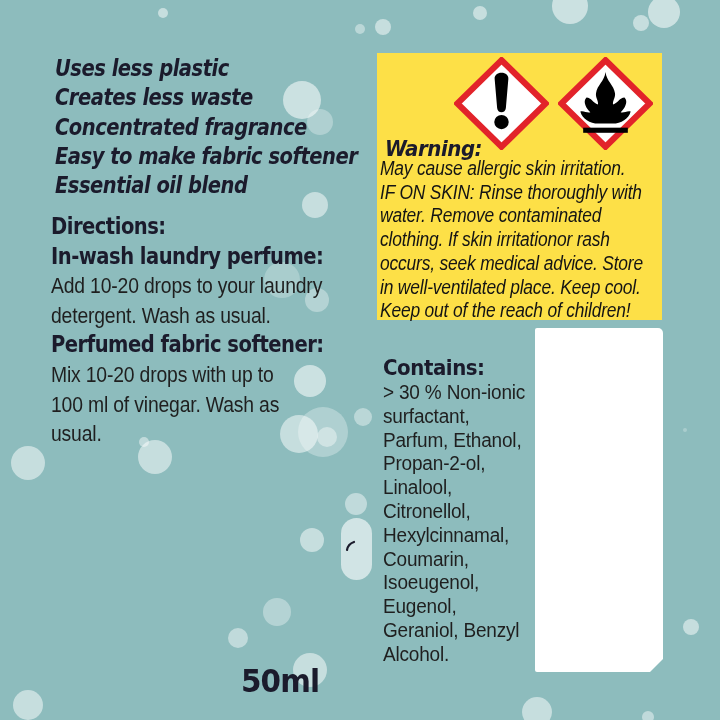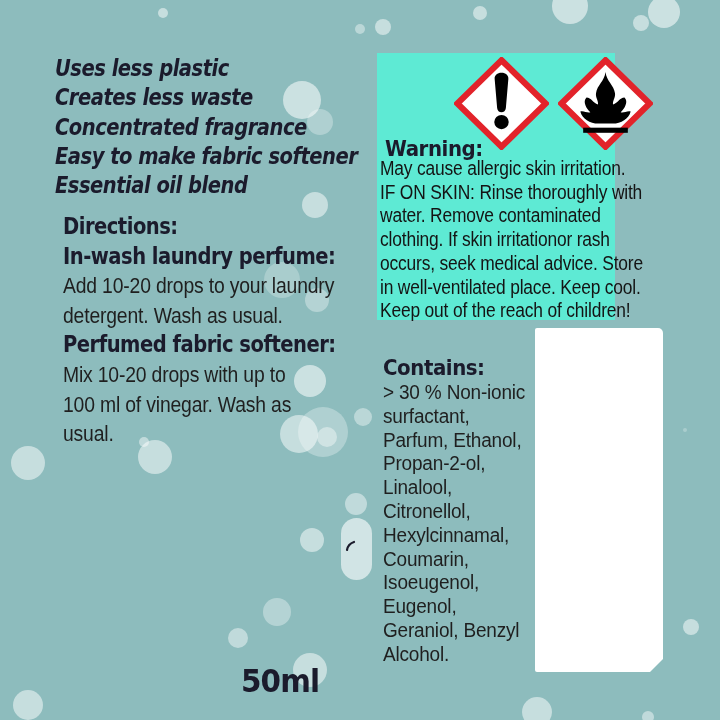--- a/index.html
+++ b/index.html
@@ -8,26 +8,26 @@
   .bubble{position:absolute;border-radius:50%;background:#ffffff;}
 
   
   .rounded{font-family:"DejaVu Sans",sans-serif;font-weight:bold;color:#1b1b2c;}
 
   .line{display:block;white-space:nowrap;transform-origin:0 50%;}
 
   .benefits{position:absolute;left:55px;top:54px;font-style:italic;}
   .benefits .hl{font-size:23px;line-height:29.3px;letter-spacing:-0.6px;transform:scaleX(0.85);}
 
-  .directions{position:absolute;left:63px;top:212px;}
+  .directions{position:absolute;left:51px;top:212px;}
   .directions .hl{font-size:23px;line-height:29.6px;letter-spacing:-0.6px;transform:scaleX(0.85);}
   .bl{font-family:"Liberation Sans",sans-serif;font-size:22px;color:#1f1f1f;
       line-height:29.6px;letter-spacing:-0.2px;transform:scaleX(0.88);}
 
-  .warning-panel{position:absolute;left:377px;top:53px;width:238px;height:267px;background:#5eead4;}
+  .warning-panel{position:absolute;left:377px;top:53px;width:285px;height:267px;background:#fde047;font-style:italic;}
   .picto{position:absolute;}
   .warning-title{position:absolute;left:8px;top:84px;font-size:22px;line-height:24px;
       letter-spacing:-0.5px;transform:scaleX(0.9);transform-origin:0 50%;white-space:nowrap;}
   .warning-lines{position:absolute;left:3px;top:104px;}
   .wl{font-size:20px;line-height:23.7px;color:#141414;letter-spacing:-0.2px;transform:scaleX(0.87);}
 
   .contains{position:absolute;left:383px;top:322px;margin-top:32px;}
   .contains-heading{font-size:22px;line-height:27px;letter-spacing:-0.5px;
       transform:scaleX(0.9);transform-origin:0 50%;white-space:nowrap;}
   .cl{font-size:20px;line-height:23.8px;color:#1f1f1f;letter-spacing:-0.2px;transform:scaleX(0.95);}

